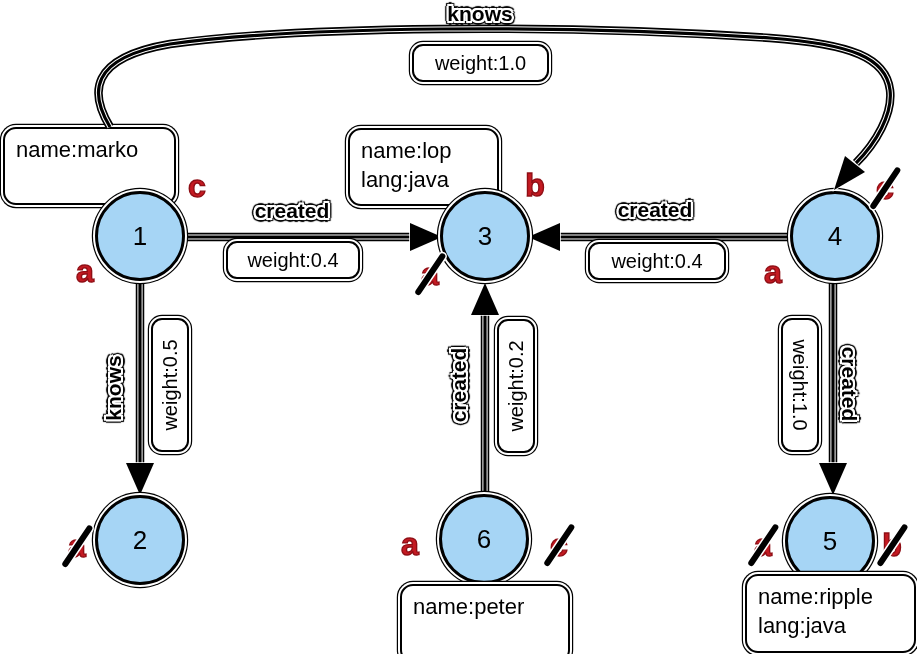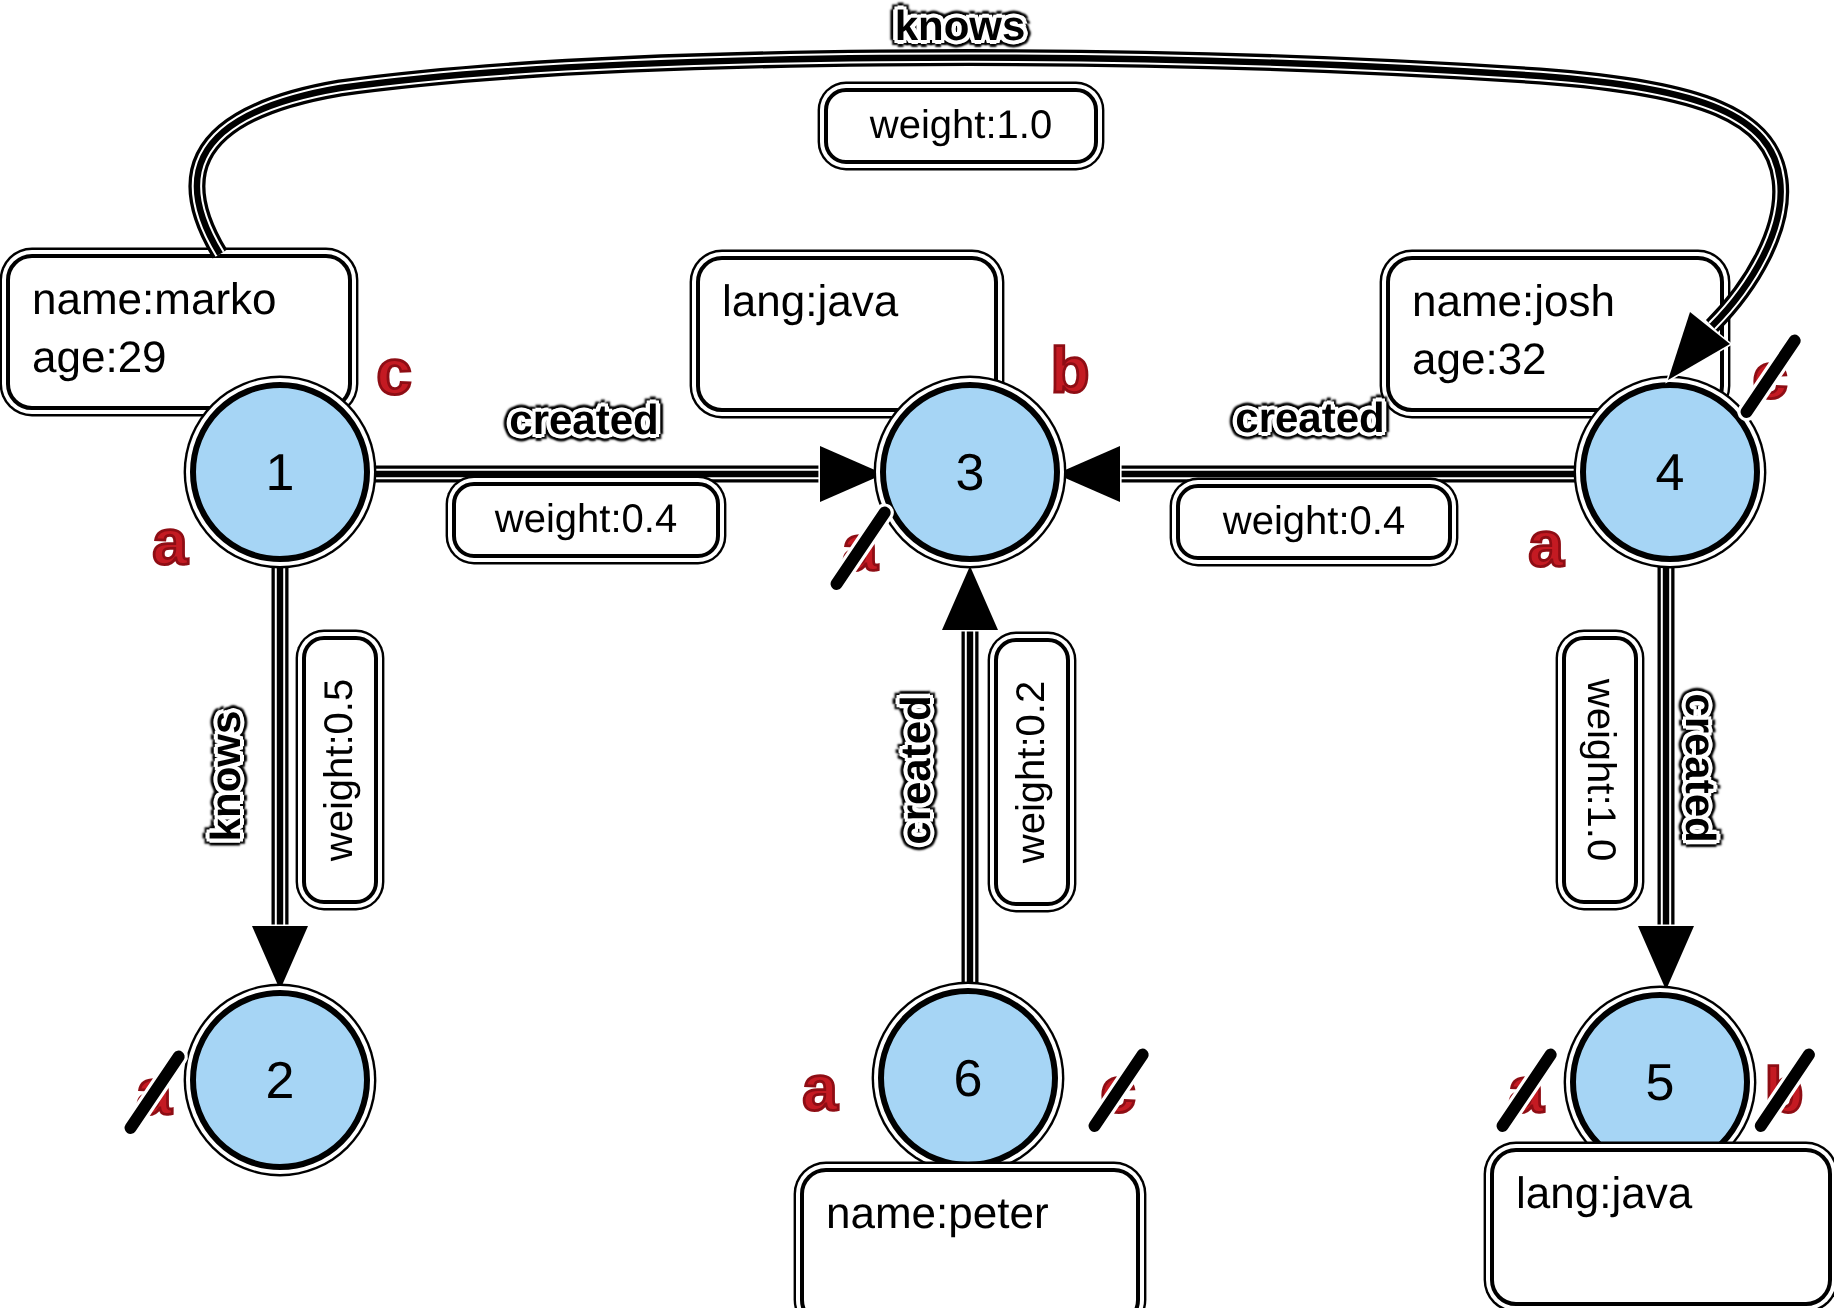--- a/index.html
+++ b/index.html
@@ -96,28 +96,24 @@
     </g>
     <polygon class="arrowhead" points="442,237 410,223 410,251"></polygon>
     <polygon class="arrowhead" points="528,237 560,223 560,251"></polygon>
     <polygon class="arrowhead" points="140,495 126,463 154,463"></polygon>
     <polygon class="arrowhead" points="485,283 471,315 499,315"></polygon>
     <polygon class="arrowhead" points="833,495 819,463 847,463"></polygon>
   </svg>
 
   <div class="pbox under" style="left:3px;top:127px;width:173px;height:78px;">
     <div>name:marko</div>
-    <div>age:29</div>
   </div>
   <div class="pbox under" style="left:348px;top:128px;width:151px;height:78px;">
+    <div>name:lop</div>
     <div>lang:java</div>
-  </div>
-  <div class="pbox under" style="left:693px;top:128px;width:169px;height:78px;">
-    <div>name:josh</div>
-    <div>age:32</div>
   </div>
 
   <div class="node-circle" style="left: 95px; top: 191px; background-color: rgb(166, 213, 245);">
     <span>1</span>
     </div>
   <div class="node-circle" style="left: 440px; top: 191px; background-color: rgb(166, 213, 245);">
     <span>3</span>
     </div>
   <div class="node-circle" style="left: 790px; top: 191px; background-color: rgb(166, 213, 245);">
     <span>4</span>
@@ -129,20 +125,21 @@
     <span>6</span>
     </div>
   <div class="node-circle" style="left: 785px; top: 496px; background-color: rgb(166, 213, 245);">
     <span>5</span>
     </div>
 
   <div class="pbox over" style="left:400px;top:572px;width:170px;height:79px;margin-top:12px;">
     <div>name:peter</div>
   </div>
   <div class="pbox over" style="left:745px;top:574px;width:171px;height:79px;">
+    <div>name:ripple</div>
     <div>lang:java</div>
   </div>
 
   <svg class="layer knows-layer" width="917" height="654" viewBox="0 0 917 654">
     <defs>
       <path id="ek" d="M 110 127 C 90 94, 88 58, 170 44 C 300 26, 560 24, 770 38 C 852 44, 886 58, 890 90 C 893 114, 876 143, 856 163"></path>
     </defs>
     <use href="#ek" class="case-outer"></use>
     <use href="#ek" class="case-mid"></use>
     <use href="#ek" class="case-core"></use>

